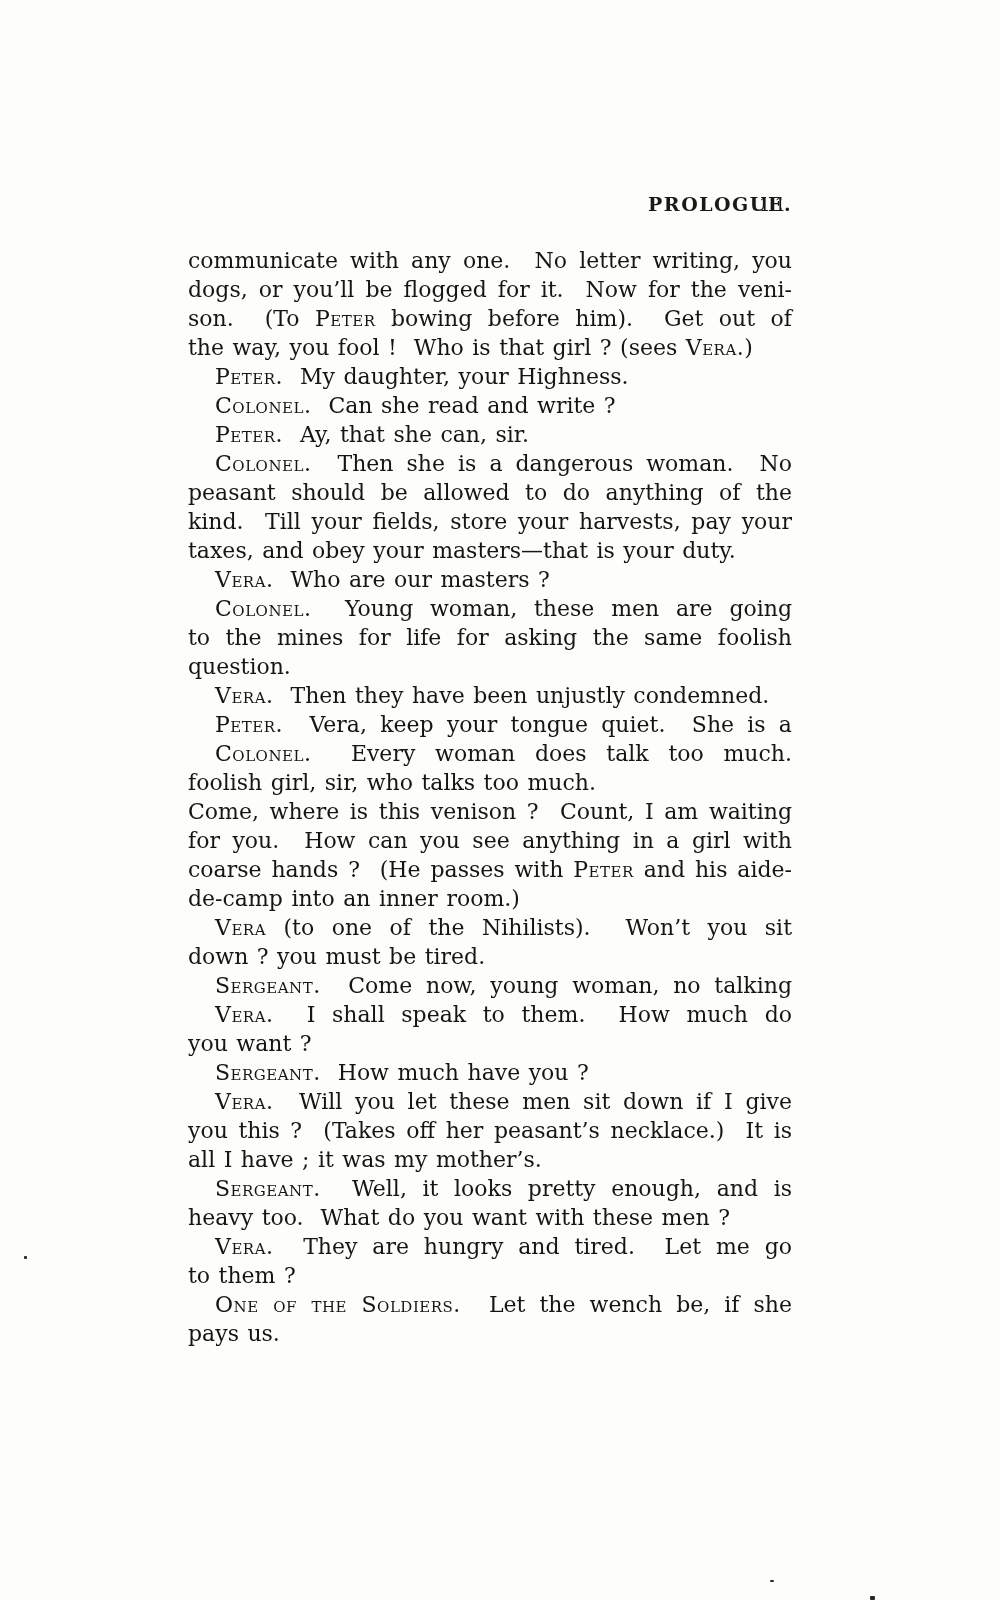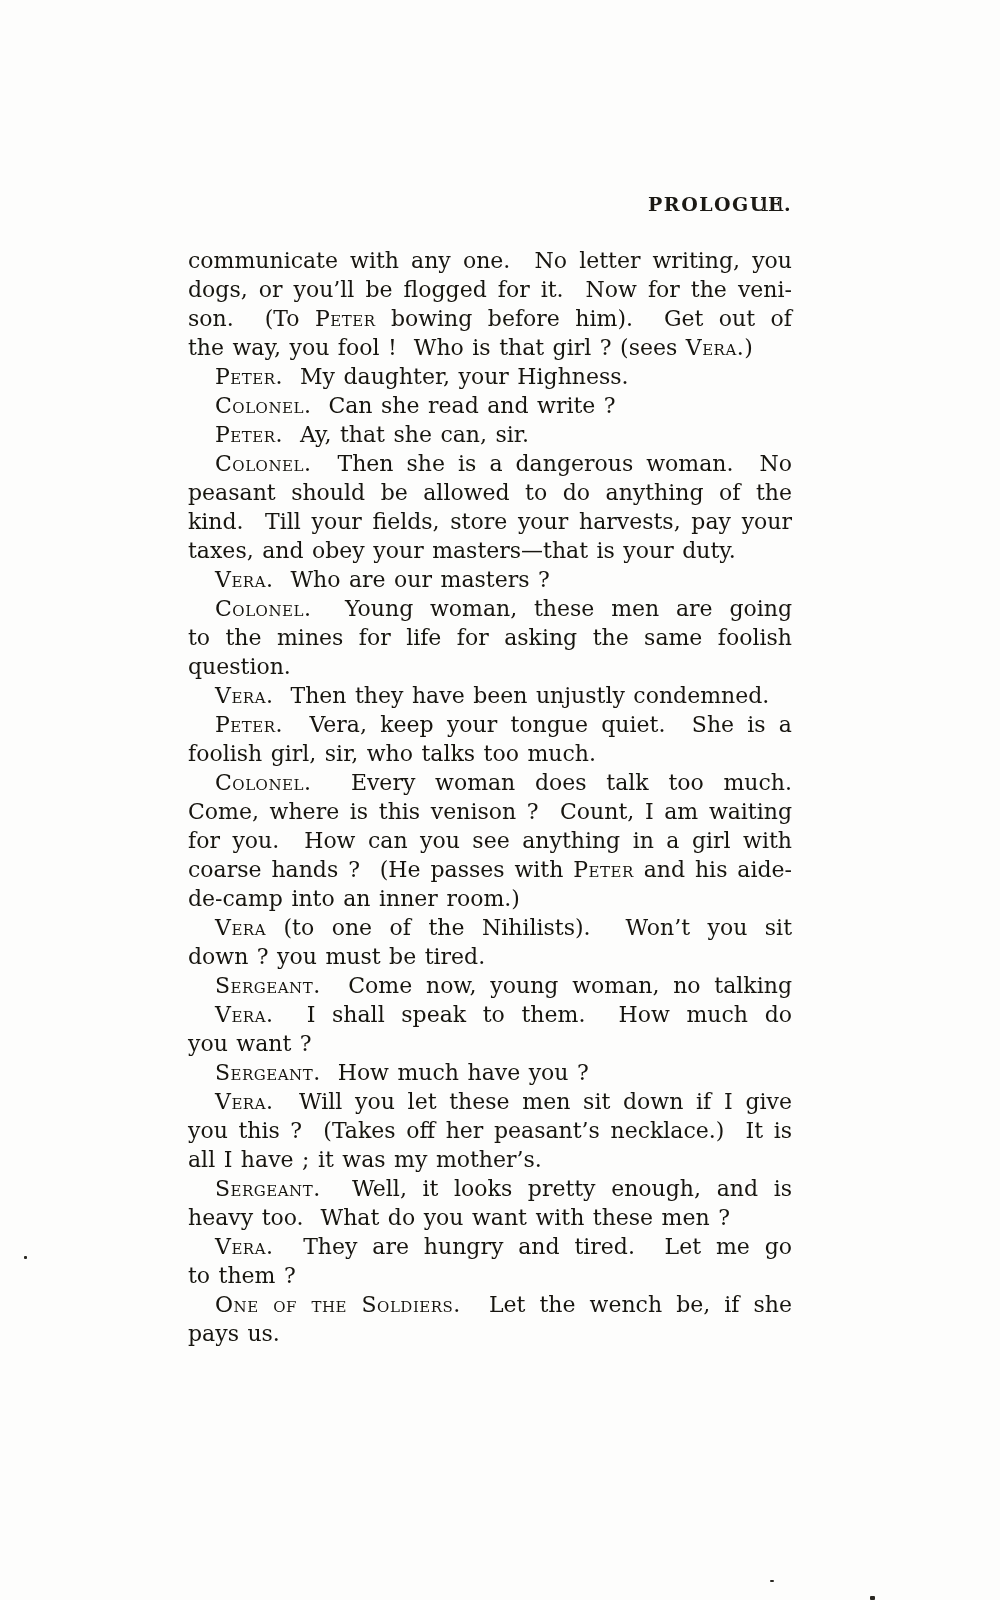--- a/index.html
+++ b/index.html
@@ -88,22 +88,22 @@
       <div class="line ind jus"><span class="sc">Colonel.</span><span>  Then she is a dangerous woman.  No</span></div>
       <div class="line jus"><span>peasant should be allowed to do anything of the</span></div>
       <div class="line jus"><span>kind.  Till your fields, store your harvests, pay your</span></div>
       <div class="line"><span>taxes, and obey your masters—that is your duty.</span></div>
       <div class="line ind"><span class="sc">Vera.</span><span>  Who are our masters ?</span></div>
       <div class="line ind jus"><span class="sc">Colonel.</span><span>  Young woman, these men are going</span></div>
       <div class="line jus"><span>to the mines for life for asking the same foolish</span></div>
       <div class="line"><span>question.</span></div>
       <div class="line ind"><span class="sc">Vera.</span><span>  Then they have been unjustly condemned.</span></div>
       <div class="line ind jus"><span class="sc">Peter.</span><span>  Vera, keep your tongue quiet.  She is a</span></div>
+      <div class="line ind jus"><span class="sc">Colonel.</span><span>  Every woman does talk too much.</span></div>
       <div class="line"><span>foolish girl, sir, who talks too much.</span></div>
-      <div class="line ind jus"><span class="sc">Colonel.</span><span>  Every woman does talk too much.</span></div>
       <div class="line jus"><span>Come, where is this venison ?  Count, I am waiting</span></div>
       <div class="line jus"><span>for you.  How can you see anything in a girl with</span></div>
       <div class="line jus"><span>coarse hands ?  (</span><span class="it">He passes with </span><span class="sc">Peter</span><span class="it"> and his aide-</span></div>
       <div class="line"><span class="it">de-camp into an inner room.</span><span>)</span></div>
       <div class="line ind jus"><span class="sc">Vera</span><span> (</span><span class="it">to one of the Nihilists</span><span>).  Won’t you sit</span></div>
       <div class="line"><span>down ? you must be tired.</span></div>
       <div class="line ind jus"><span class="sc">Sergeant.</span><span>  Come now, young woman, no talking</span></div>
       <div class="line ind jus"><span class="sc">Vera.</span><span>  I shall speak to them.  How much do</span></div>
       <div class="line"><span>you want ?</span></div>
       <div class="line ind"><span class="sc">Sergeant.</span><span>  How much have you ?</span></div>

